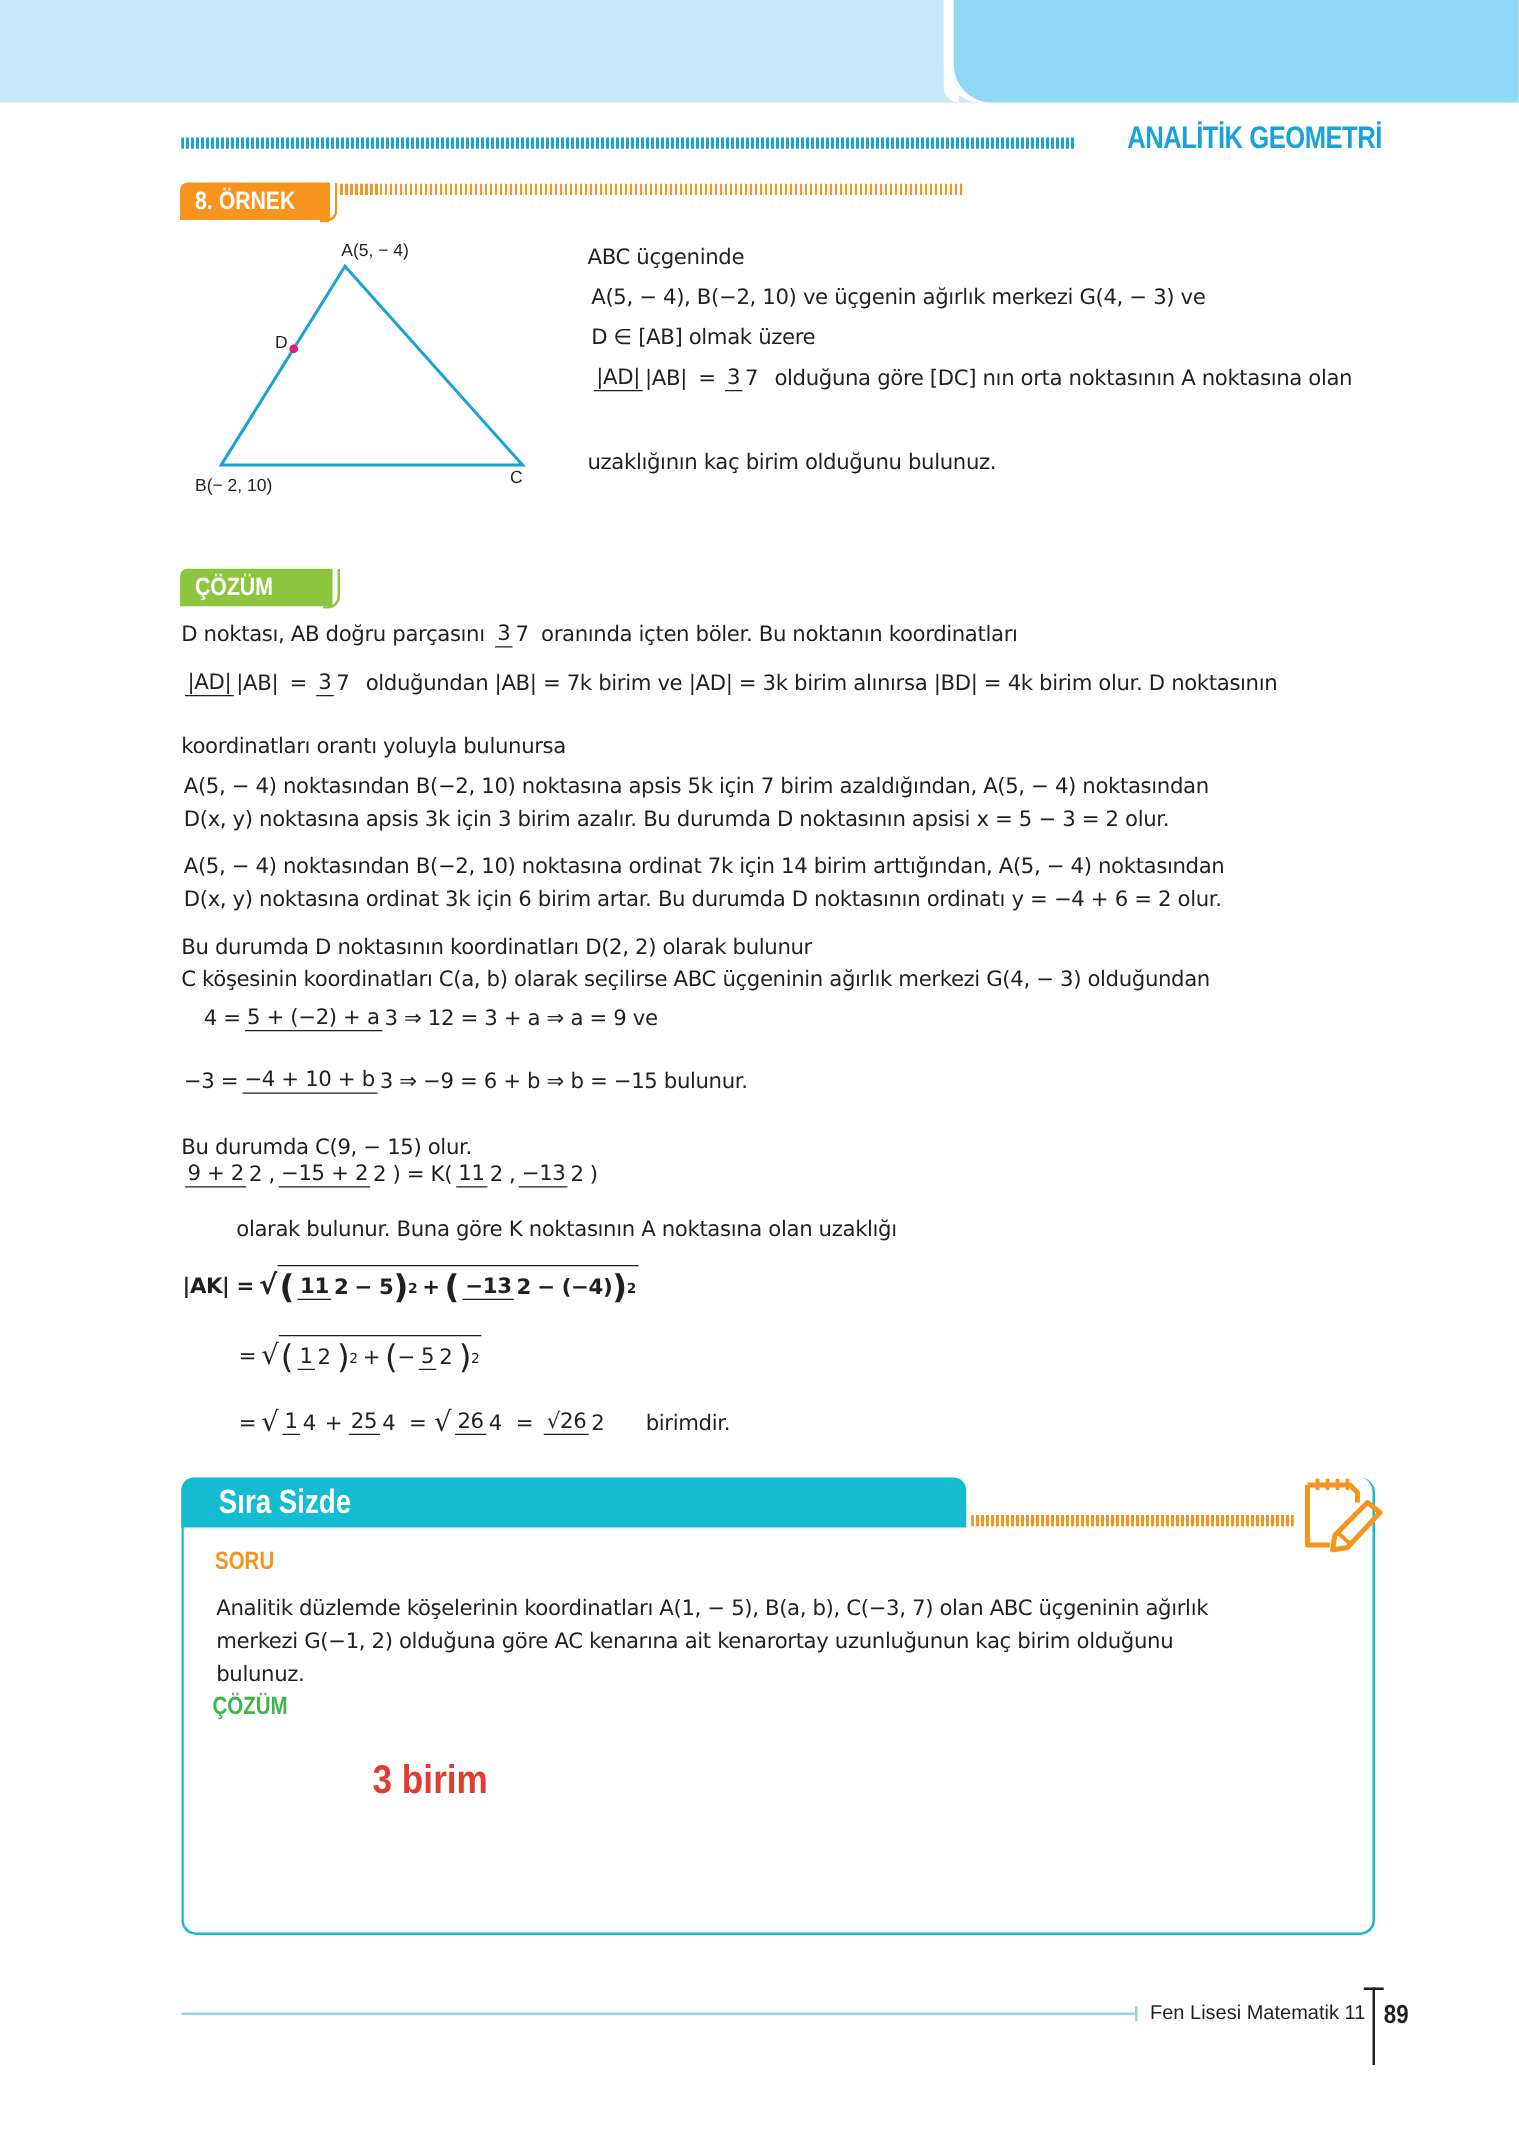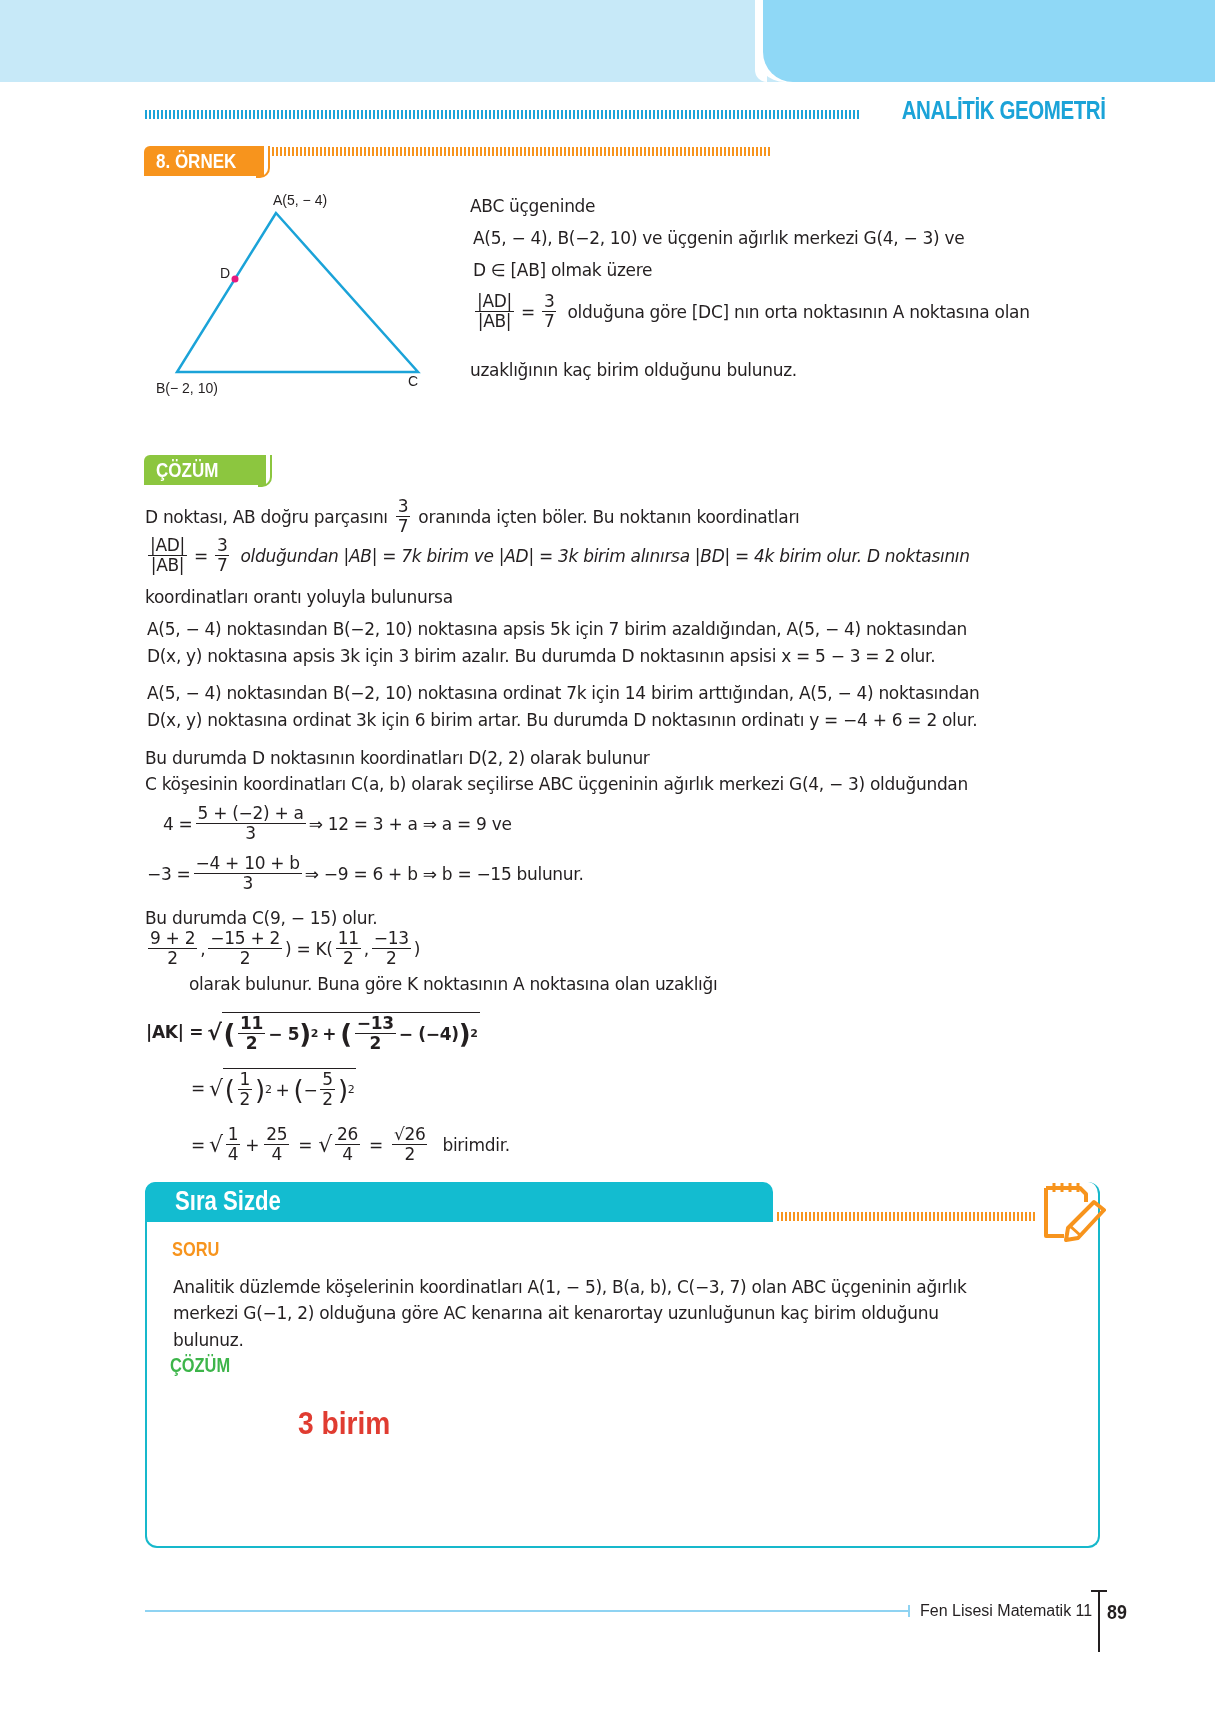--- a/index.html
+++ b/index.html
@@ -18,21 +18,21 @@
   .tag span { display: inline-block; transform: scaleX(0.85); transform-origin: left center; }
   .tag::after { content: ""; position: absolute; right: -6px; top: 0; width: 12px; height: 30px; border-right: 2px solid var(--edge); border-bottom: 2px solid var(--edge); border-bottom-right-radius: 10px; }
 
   .ex-tag { left: 144px; top: 146px; width: 120px; background: #f7941d; --edge: #f7941d; }
   .sol-tag { left: 144px; top: 455px; width: 122px; background: #8cc63f; --edge: #8cc63f; }
 
   .triangle-fig { position: absolute; left: 140px; top: 180px; width: 340px; height: 230px; }
   .fig-label { position: absolute; font-size: 14px; color: #231f20; white-space: nowrap; }
 
   .text { position: absolute; font-family: "DejaVu Sans", sans-serif; font-size: 17px; color: #231f20; white-space: nowrap; letter-spacing: -0.3px; }
-  .frac { display: inline-flex; flex-direction: column; align-items: center; vertical-align: middle; margin: 0 3px; line-height: 1; }
+  .frac { display: inline-flex; flex-direction: row; align-items: center; vertical-align: middle; margin: 0 3px; line-height: 1; }
   .frac .num { border-bottom: 1.2px solid #231f20; padding: 0 2px 1px; }
   .frac .den { padding: 1px 2px 0; }
 
   .sira-box { position: absolute; left: 145px; top: 1182px; width: 955px; height: 366px; border: 2px solid #16b8cb; border-radius: 12px; border-top: none; }
   .sira-header { position: absolute; left: 145px; top: 1182px; width: 628px; height: 40px; background: #13bcd0; border-radius: 10px 10px 0 0; }
   .sira-title { position: absolute; left: 175px; top: 1186px; color: #ffffff; font-weight: bold; font-size: 27px; transform: scaleX(0.82); transform-origin: left center; white-space: nowrap; }
   .soru-label { position: absolute; left: 172px; top: 1238px; color: #f7941d; font-weight: bold; font-size: 20px; transform: scaleX(0.82); transform-origin: left center; }
   .cozum2-label { position: absolute; left: 170px; top: 1354px; color: #3db54a; font-weight: bold; font-size: 20px; transform: scaleX(0.82); transform-origin: left center; }
   .answer { position: absolute; left: 298px; top: 1405px; color: #e03c31; font-weight: bold; font-size: 32px; transform: scaleX(0.88); transform-origin: left center; white-space: nowrap; }
   .pencil { position: absolute; left: 1040px; top: 1180px; width: 70px; height: 62px; }
@@ -100,21 +100,21 @@
 <div class="text" style="left:145px; top:537px; display:flex; align-items:center;">
   <span class="frac">
       <span class="num">|AD|</span>
       <span class="den">|AB|</span>
     </span>
   <span style="margin:0 4px;">=</span>
   <span class="frac">
       <span class="num">3</span>
       <span class="den">7</span>
     </span>
-  <span style="margin-left:8px;font-style:italic;">olduğundan |AB| = 7k birim ve |AD| = 3k birim alınırsa |BD| = 4k birim olur. D noktasının</span>
+  <span style="margin-left:8px;">olduğundan |AB| = 7k birim ve |AD| = 3k birim alınırsa |BD| = 4k birim olur. D noktasının</span>
 </div>
 <div class="text" style="left:145px; top:587px;">koordinatları orantı yoluyla bulunursa</div>
 <div class="text" style="left:147px; top:619px;">A(5, − 4) noktasından B(−2, 10) noktasına apsis 5k için 7 birim azaldığından, A(5, − 4) noktasından</div>
 <div class="text" style="left:147px; top:646px;">D(x, y) noktasına apsis 3k için 3 birim azalır. Bu durumda D noktasının apsisi x = 5 − 3 = 2 olur.</div>
 <div class="text" style="left:147px; top:683px;">A(5, − 4) noktasından B(−2, 10) noktasına ordinat 7k için 14 birim arttığından, A(5, − 4) noktasından</div>
 <div class="text" style="left:147px; top:710px;">D(x, y) noktasına ordinat 3k için 6 birim artar. Bu durumda D noktasının ordinatı y = −4 + 6 = 2 olur.</div>
 <div class="text" style="left:145px; top:748px;">Bu durumda D noktasının koordinatları D(2, 2) olarak bulunur</div>
 <div class="text" style="left:145px; top:774px;">C köşesinin koordinatları C(a, b) olarak seçilirse ABC üçgeninin ağırlık merkezi G(4, − 3) olduğundan</div>
 
 <div class="text" style="left:163px; top:805px; display:flex; align-items:center;">
@@ -223,21 +223,21 @@
   <span style="font-size:22px;">√</span>
   <span class="frac">
       <span class="num">26</span>
       <span class="den">4</span>
     </span>
   <span style="margin:0 6px;">=</span>
   <span class="frac">
       <span class="num">√26</span>
       <span class="den">2</span>
     </span>
-  <span style="margin-left:12px;text-align:center;">birimdir.</span>
+  <span style="margin-left:28px;text-align:center;">birimdir.</span>
 </div>
 
 <div class="sira-box"></div>
 <div class="sira-header"></div>
 <div class="sira-title">Sıra Sizde</div>
 <div class="dash-line" style="--c:#f7941d; left:777px; top:1212px; width:258px;"></div>
 <svg class="pencil" viewBox="0 0 70 62">
   <path d="M6 8 H40 L46 14 V22" fill="none" stroke="#f7941d" stroke-width="4" stroke-linejoin="round"></path>
   <path d="M6 8 V56 H24" fill="none" stroke="#f7941d" stroke-width="4" stroke-linejoin="round"></path>
   <line x1="14" y1="3" x2="14" y2="12" stroke="#f7941d" stroke-width="3"></line>

